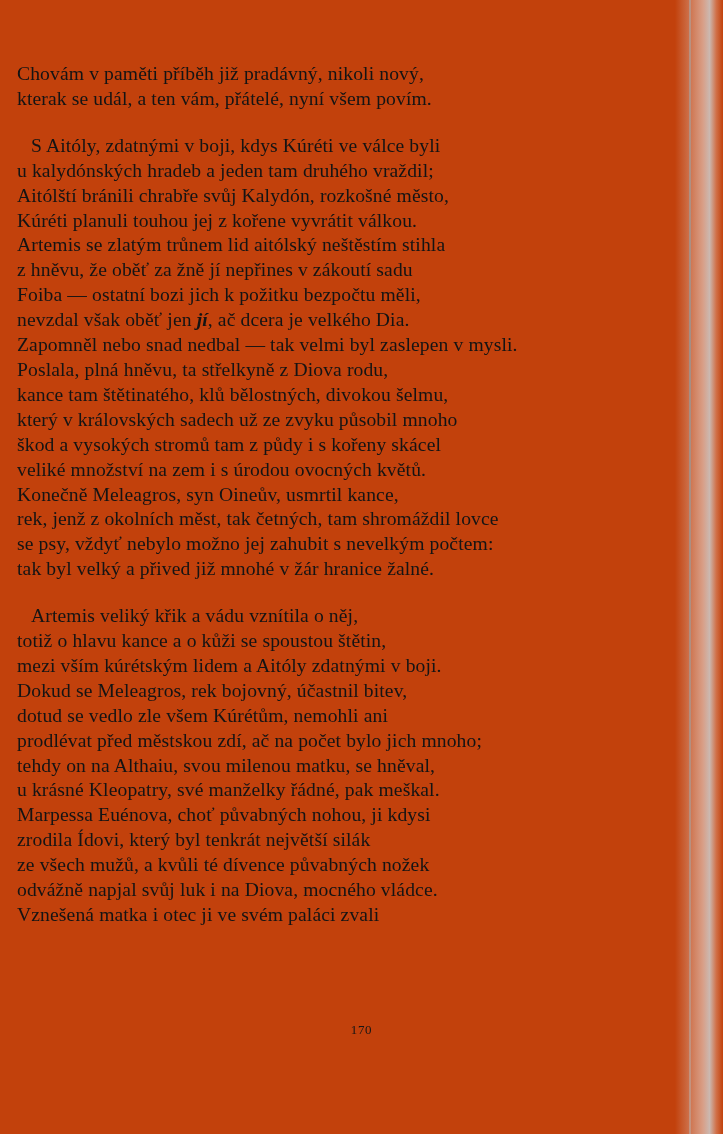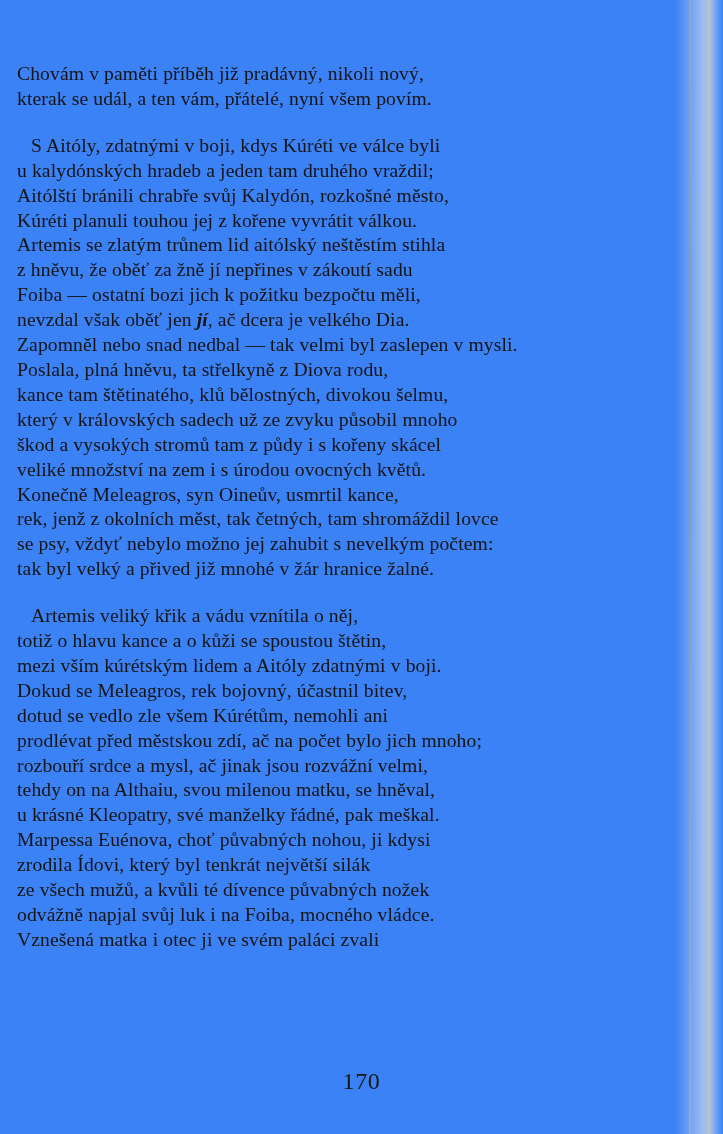--- a/index.html
+++ b/index.html
@@ -4,21 +4,21 @@
 <style>
   html, body {
     margin: 0;
     padding: 0;
     background: #ffffff;
   }
   .page {
     position: relative;
     width: 723px;
     height: 1134px;
-    background: #3b82f6;
+    background: #c2410c;
     overflow: hidden;
     font-family: "Liberation Serif", "DejaVu Serif", serif;
     color: #1b1b1b;
   }
   
   .page-edge {
     position: absolute;
     top: 0;
     right: 0;
     width: 48px;
@@ -71,23 +71,23 @@
   }
   .line i {
     font-style: italic;
     font-weight: bold;
   }
 
   .folio {
     position: absolute;
     left: 0;
     right: 0;
-    top: 1068px;
+    top: 1022px;
     text-align: center;
-    font-size: 24px;
+    font-size: 13px;
     letter-spacing: 0.6px;
     color: #161616;
   }
 </style>
 </head>
 <body>
 
 <div class="page">
 
   <div class="page-edge"></div>
@@ -118,26 +118,25 @@
         <div class="line">se psy, vždyť nebylo možno jej zahubit s nevelkým počtem:</div>
         <div class="line">tak byl velký a přived již mnohé v žár hranice žalné.</div>
       </div>
       <div class="stanza">
         <div class="line indent">Artemis veliký křik a vádu vznítila o něj,</div>
         <div class="line">totiž o hlavu kance a o kůži se spoustou štětin,</div>
         <div class="line">mezi vším kúrétským lidem a Aitóly zdatnými v boji.</div>
         <div class="line">Dokud se Meleagros, rek bojovný, účastnil bitev,</div>
         <div class="line">dotud se vedlo zle všem Kúrétům, nemohli ani</div>
         <div class="line">prodlévat před městskou zdí, ač na počet bylo jich mnoho;</div>
-        <div class="line">rozbouří srdce a mysl, ač jinak jsou rozvážní velmi,</div>
         <div class="line">tehdy on na Althaiu, svou milenou matku, se hněval,</div>
         <div class="line">u krásné Kleopatry, své manželky řádné, pak meškal.</div>
         <div class="line">Marpessa Euénova, choť půvabných nohou, ji kdysi</div>
         <div class="line">zrodila Ídovi, který byl tenkrát největší silák</div>
         <div class="line">ze všech mužů, a kvůli té dívence půvabných nožek</div>
-        <div class="line">odvážně napjal svůj luk i na Foiba, mocného vládce.</div>
+        <div class="line">odvážně napjal svůj luk i na Diova, mocného vládce.</div>
         <div class="line">Vznešená matka i otec ji ve svém paláci zvali</div>
       </div>
     </div>
 
   <div class="folio">170</div>
 
 </div>
 
 </body></html>

